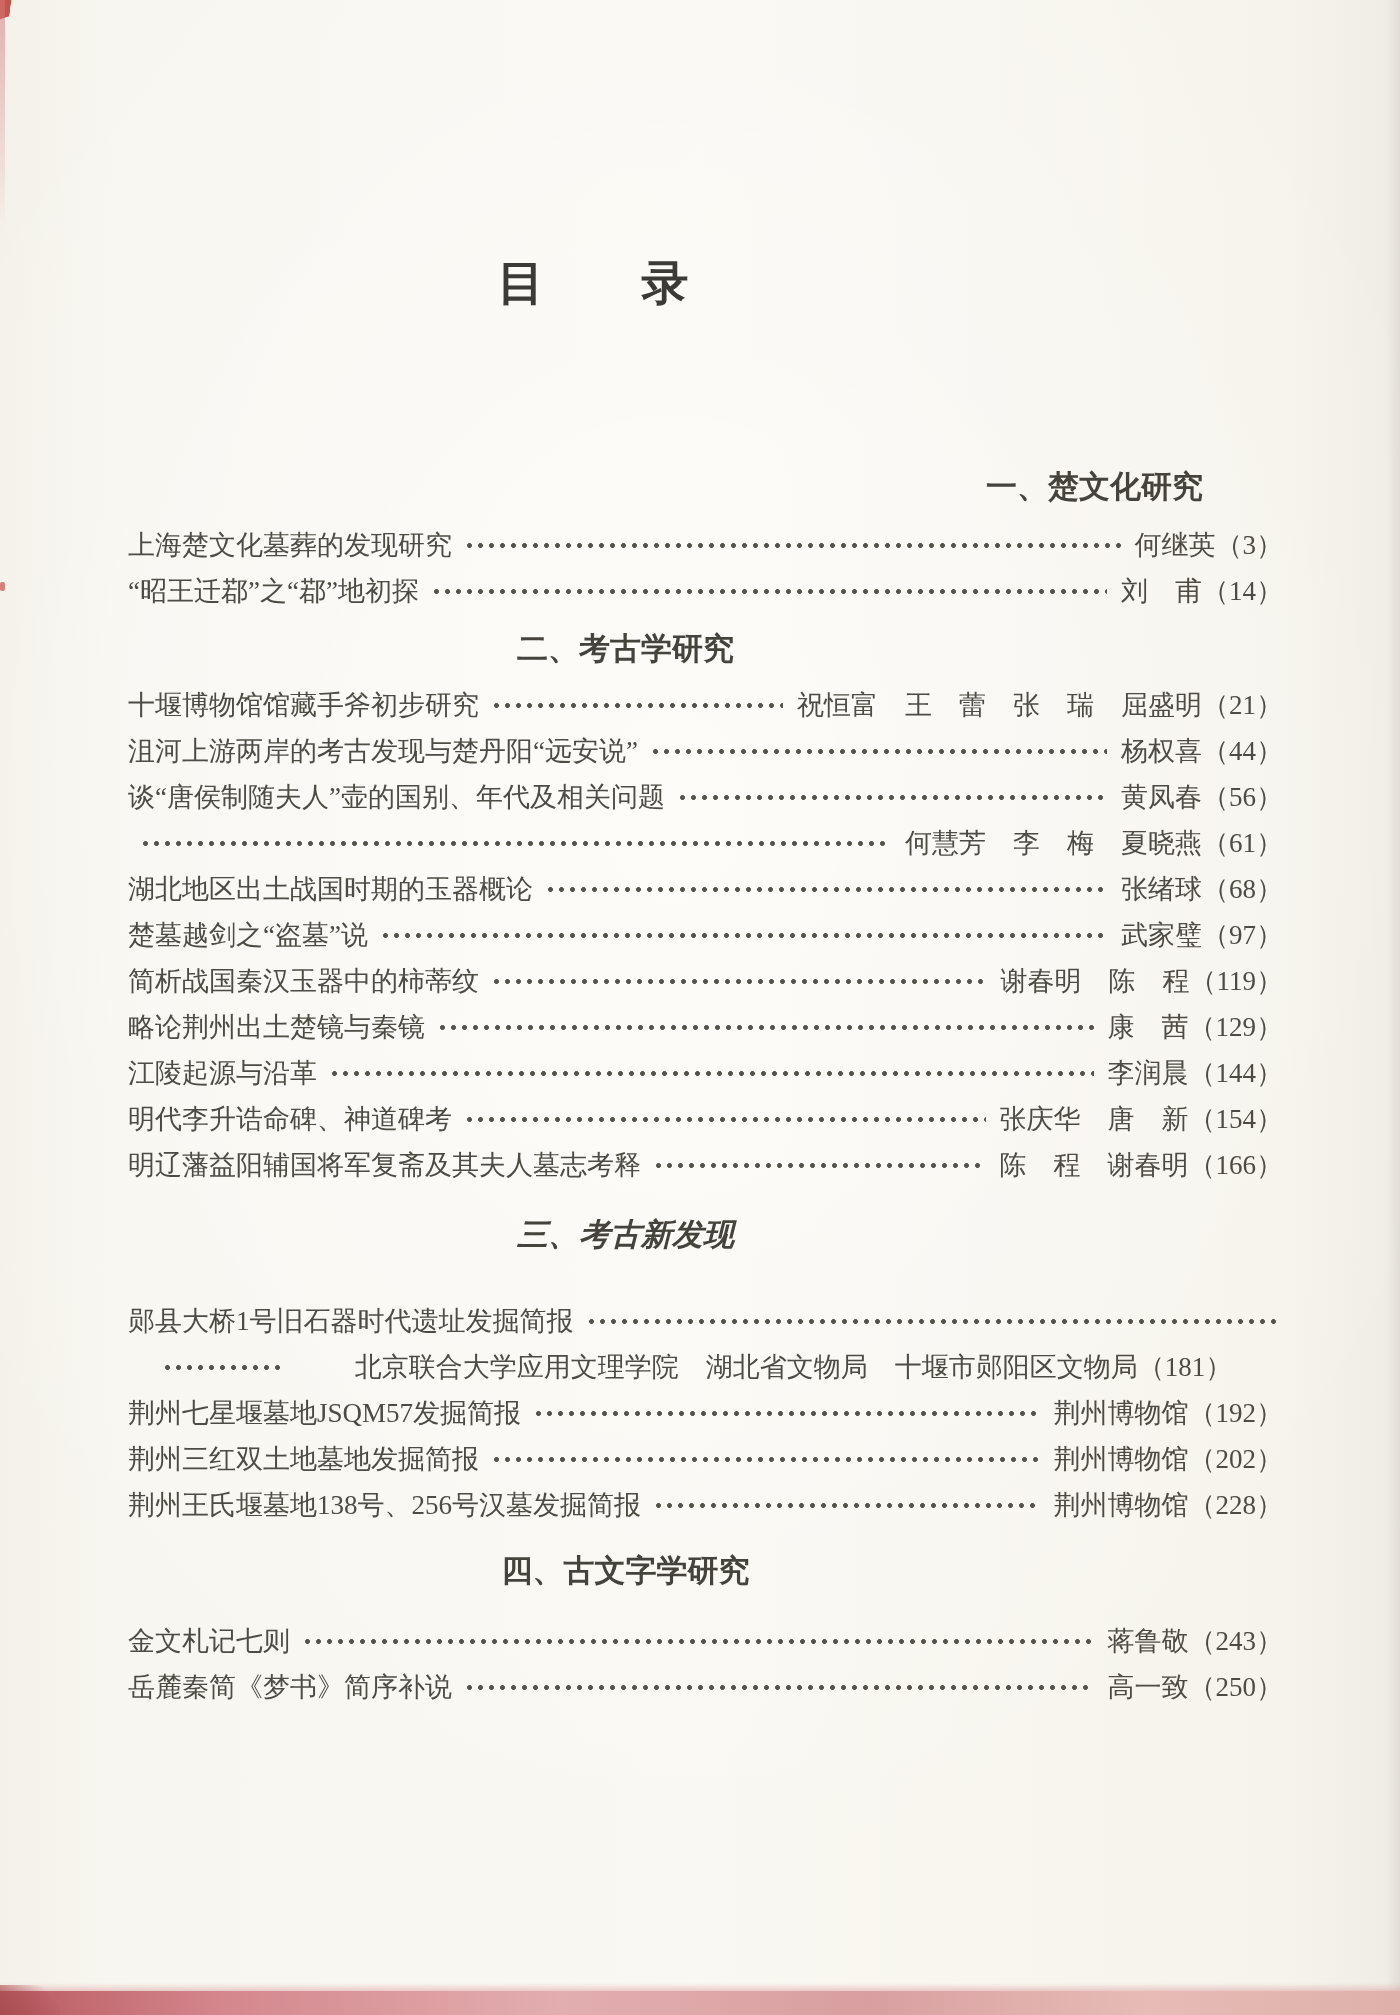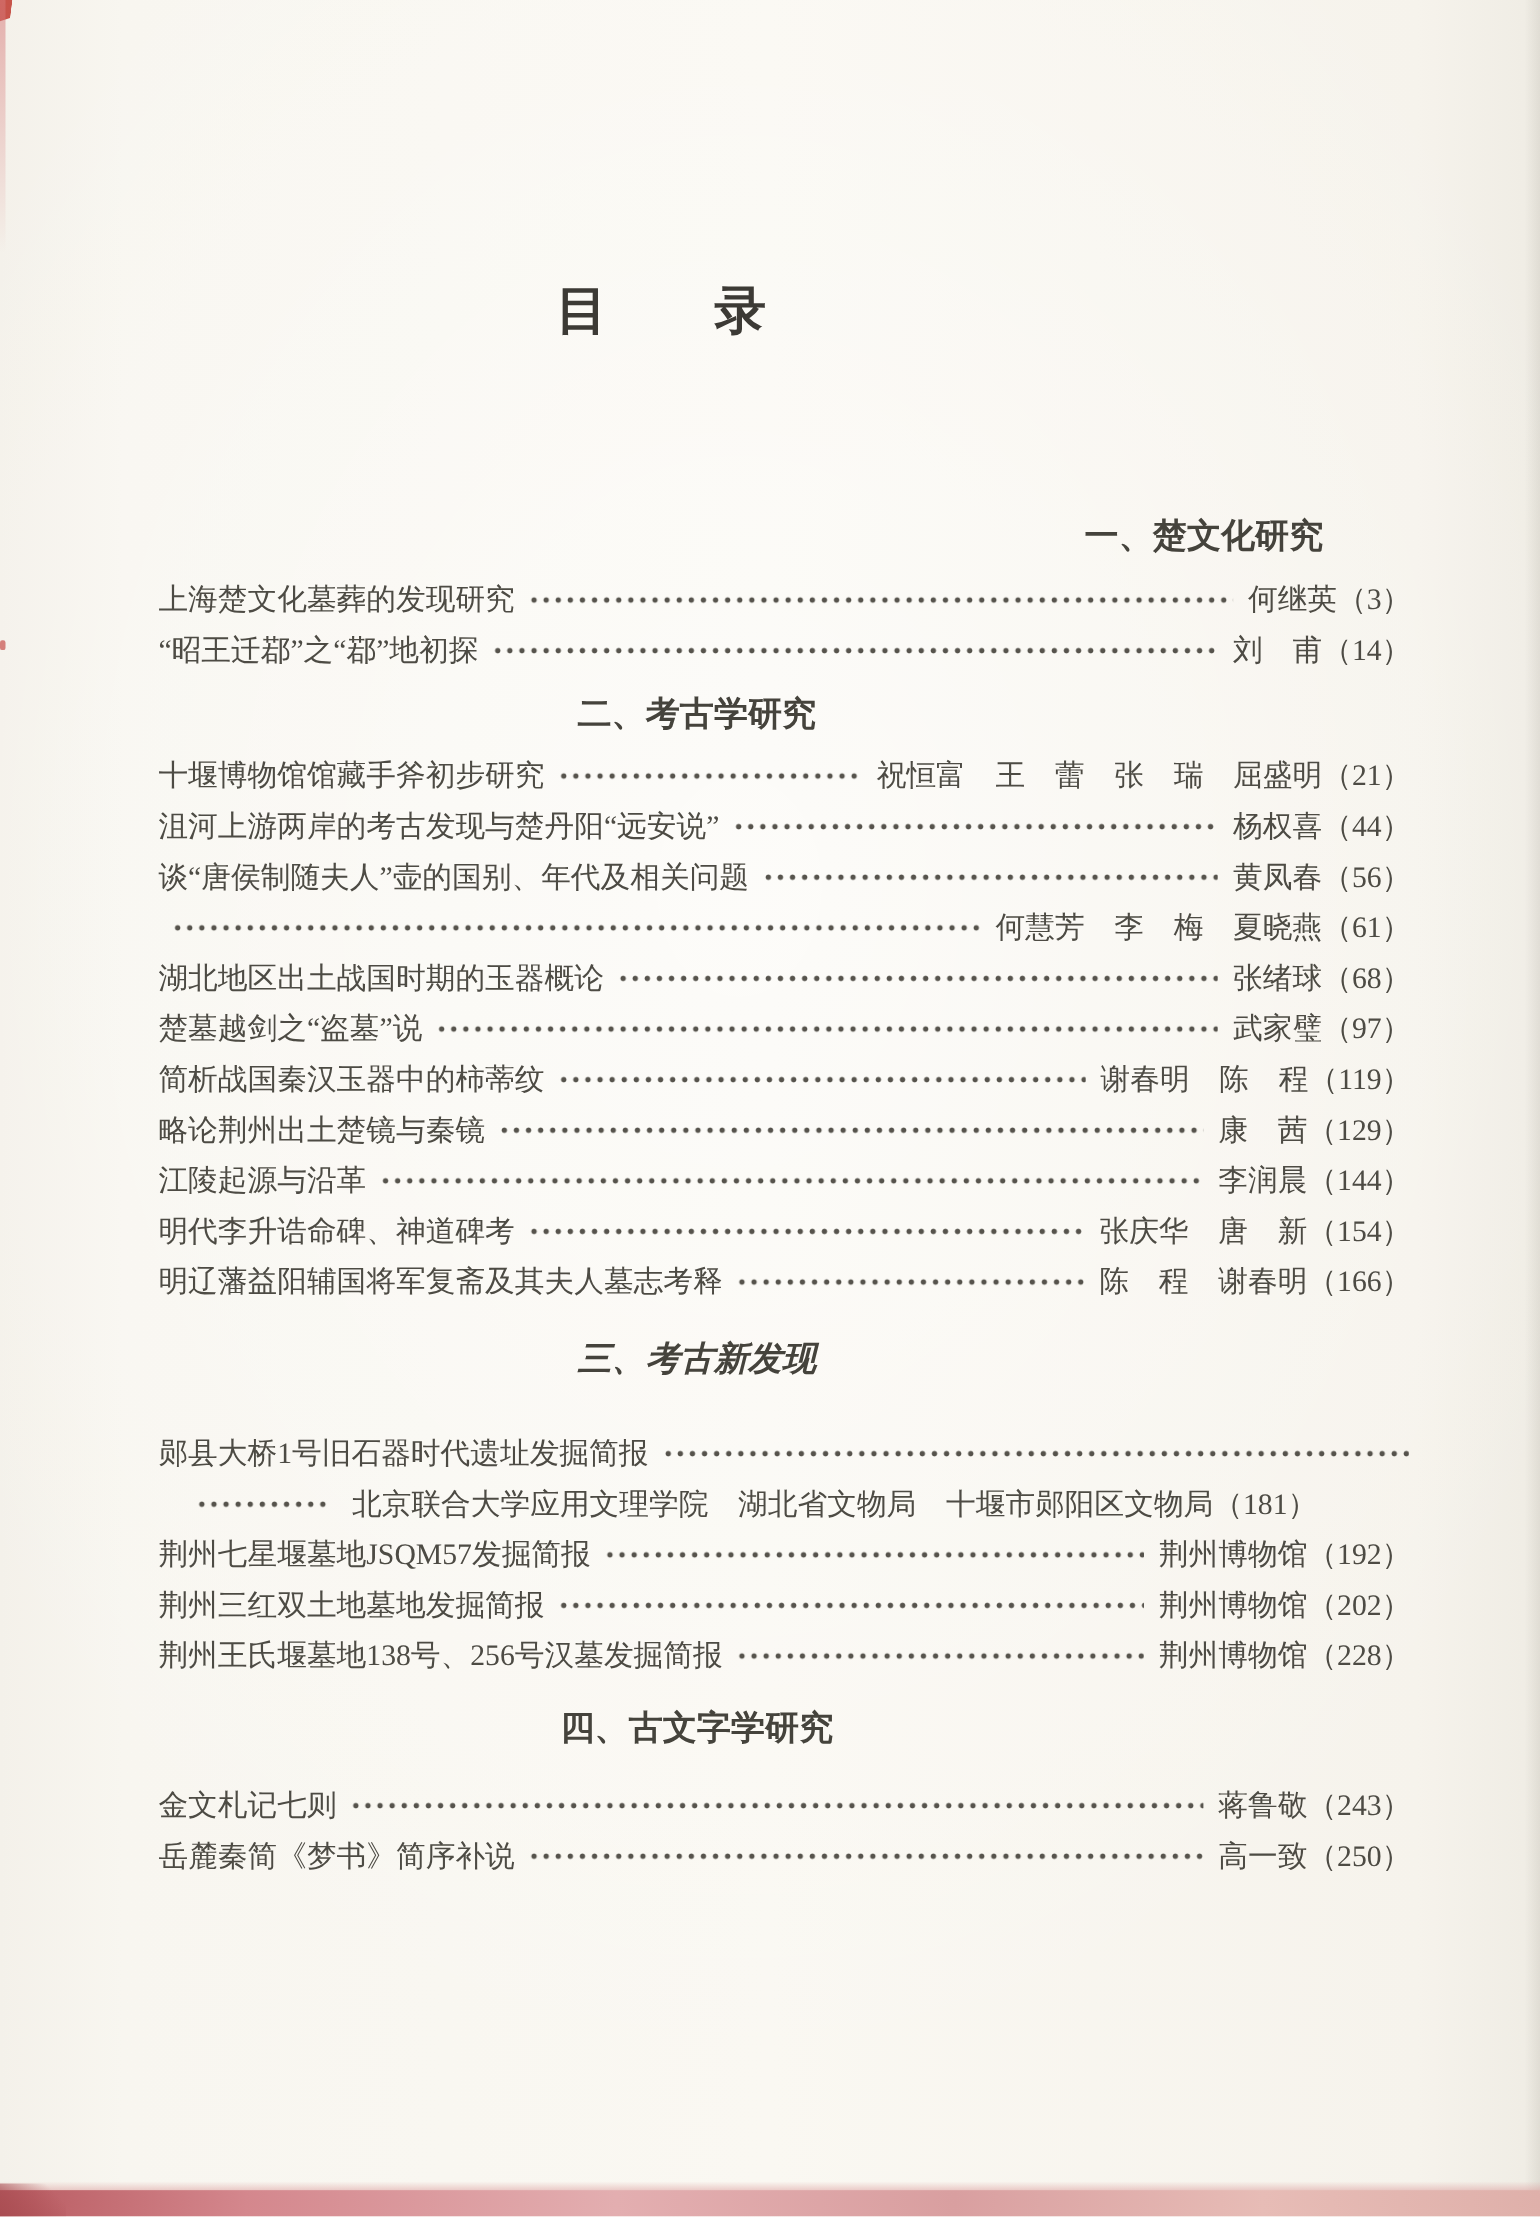--- a/index.html
+++ b/index.html
@@ -5,21 +5,21 @@
   html,body{margin:0;padding:0;}
   body{
     width:1400px;height:2015px;
     position:relative;overflow:hidden;
     background:
       radial-gradient(ellipse 1200px 1600px at 48% 40%, rgba(255,255,255,.55), rgba(0,0,0,0) 70%),
       linear-gradient(90deg,#f4f1ea 0%,#f8f6f0 8%,#faf8f2 50%,#f6f3ec 92%,#efece4 100%);
     font-family:"Liberation Serif","DejaVu Serif",serif;
     color:#4b4942;
   }
-  .content{position:absolute;left:144px;right:117px;top:0;}
+  .content{position:absolute;left:128px;right:117px;top:0;}
   .doc-title{
     position:relative;left:-112px;
     padding-top:252px;height:62px;line-height:62px;
     text-align:center;font-size:47px;font-weight:700;
     color:#3c3a35;letter-spacing:1px;
   }
   .sec-heading{
     position:relative;left:-80px;
     height:42px;line-height:42px;text-align:center;
     font-family:"Liberation Sans","DejaVu Sans",sans-serif;
@@ -38,21 +38,21 @@
   .entry .leader{
     flex:1;align-self:stretch;margin:0 14px 0 12px;
     background:radial-gradient(circle,#56534c 2.1px,rgba(0,0,0,0) 2.8px) 0 50% / 11px 11px repeat-x;
   }
   .entry.noTail .leader{margin-right:2px;}
   .entry .predots{
     flex:none;width:122px;align-self:stretch;margin-left:34px;
     background:radial-gradient(circle,#56534c 2.1px,rgba(0,0,0,0) 2.8px) 0 50% / 11px 11px repeat-x;
   }
   .entry .tail{flex:none;color:#4d4b44;}
-  .entry.cont .tail{flex:1;text-align:left;margin-left:20px;}
+  .entry.cont .tail{flex:1;text-align:center;margin-left:20px;}
   
   .corner-red{
     position:absolute;top:-10px;left:-14px;width:44px;height:26px;
     background:linear-gradient(115deg,#c3463c 55%,rgba(195,70,60,0) 56%);
     transform:rotate(-18deg);opacity:.92;
   }
   .left-pink{
     position:absolute;top:0;left:0;width:5px;height:230px;
     background:linear-gradient(180deg,rgba(214,120,120,.55),rgba(214,120,120,0));
   }

